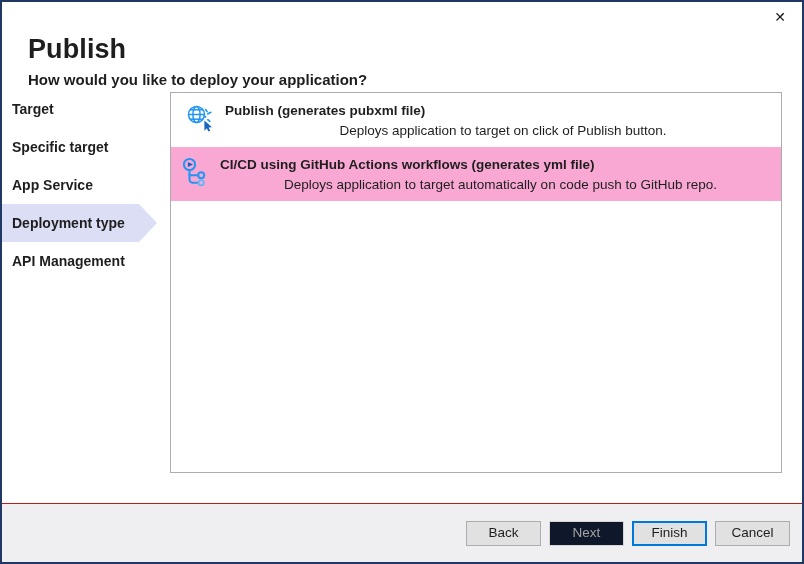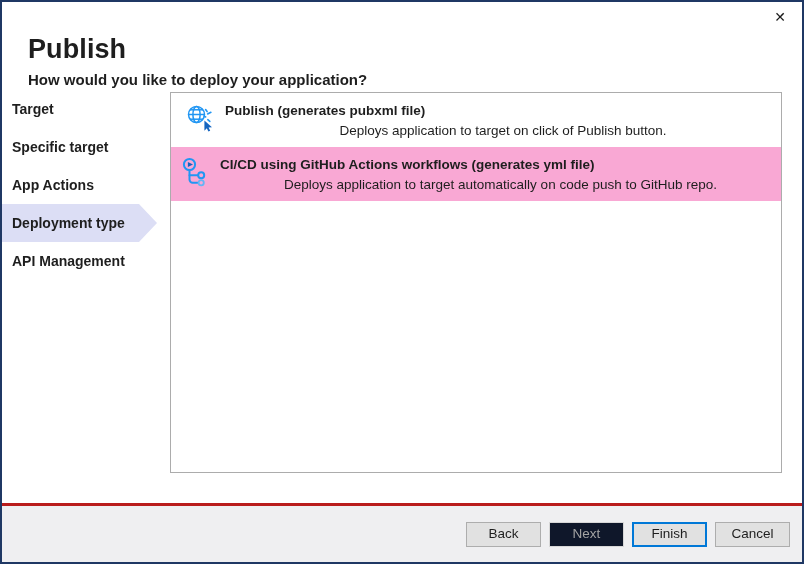--- a/index.html
+++ b/index.html
@@ -182,21 +182,21 @@
     margin-top: 1px;
     white-space: nowrap;
     text-align: center;
   }
 
   
   .footer {
     flex: 0 0 auto;
     height: 59px;
     background: #efeff1;
-    border-top: 3px solid #b91c1c;
+    border-top: 1px solid #b91c1c;
     display: flex;
     align-items: center;
     justify-content: flex-end;
     padding-right: 12px;
     box-sizing: border-box;
     padding-left: 12px;
   }
   .btn {
     width: 75px;
     height: 25px;
@@ -245,21 +245,21 @@
       <div class="sidebar-item">
 
         <span class="sb-label">Target</span>
       </div>
       <div class="sidebar-item">
 
         <span class="sb-label">Specific target</span>
       </div>
       <div class="sidebar-item">
 
-        <span class="sb-label">App Actions</span>
+        <span class="sb-label">App Service</span>
       </div>
       <div class="sidebar-item selected">
         <div class="sb-bg"></div>
         <div class="sb-arrow"></div>
         <span class="sb-label">Deployment type</span>
       </div>
       <div class="sidebar-item">
 
         <span class="sb-label">API Management</span>
       </div>

